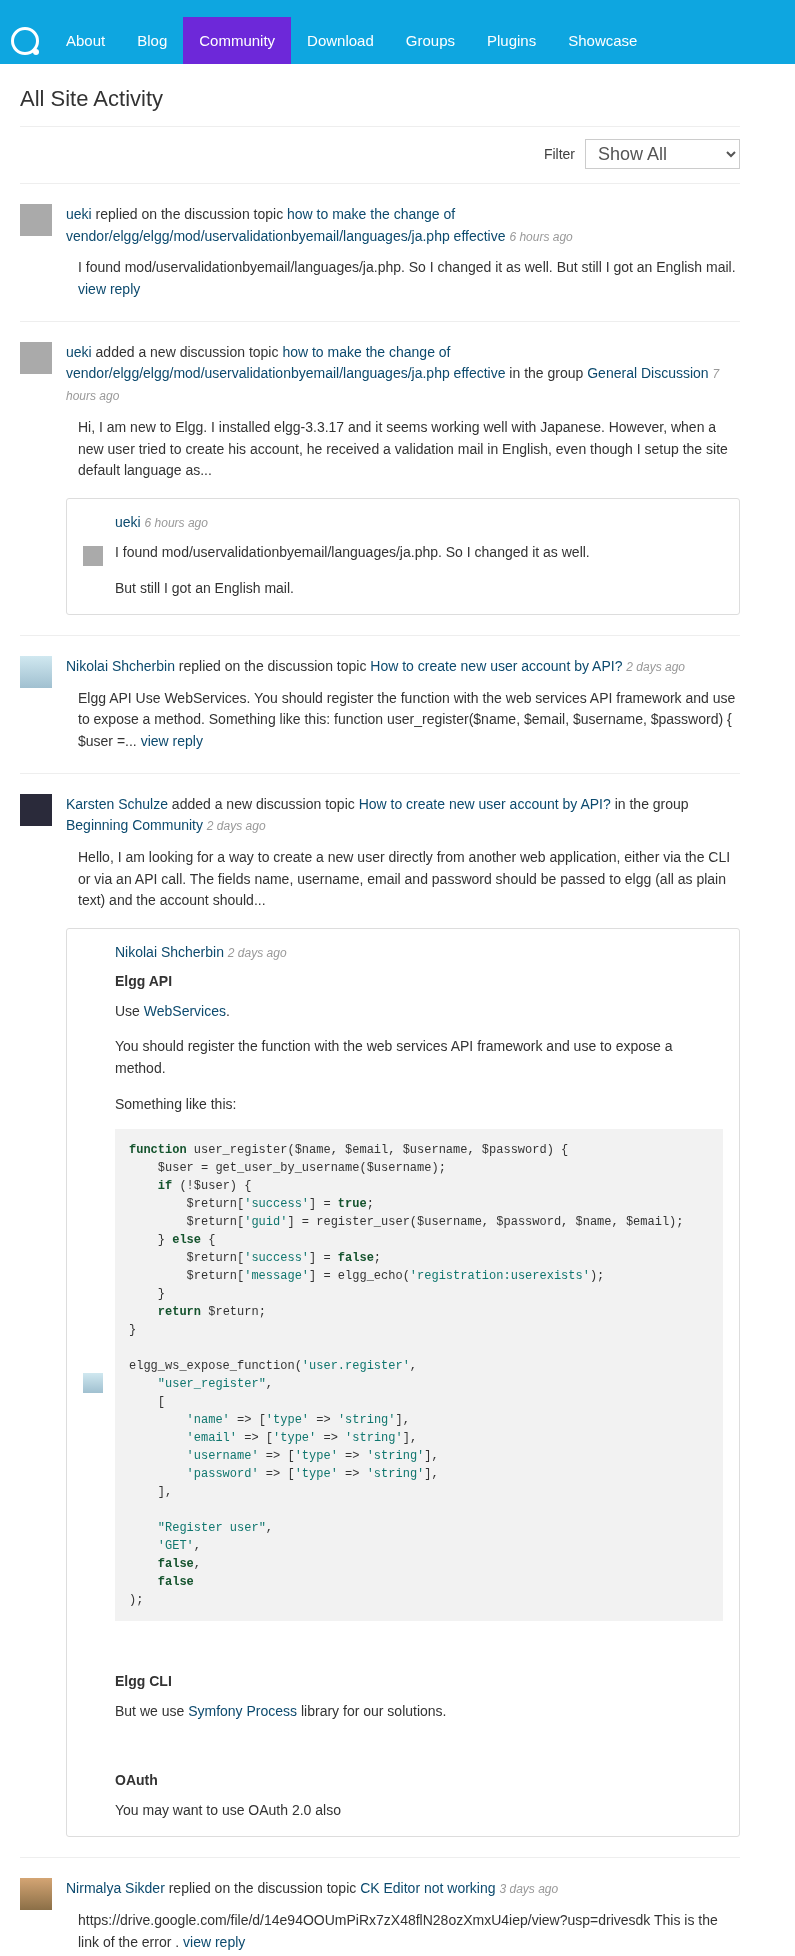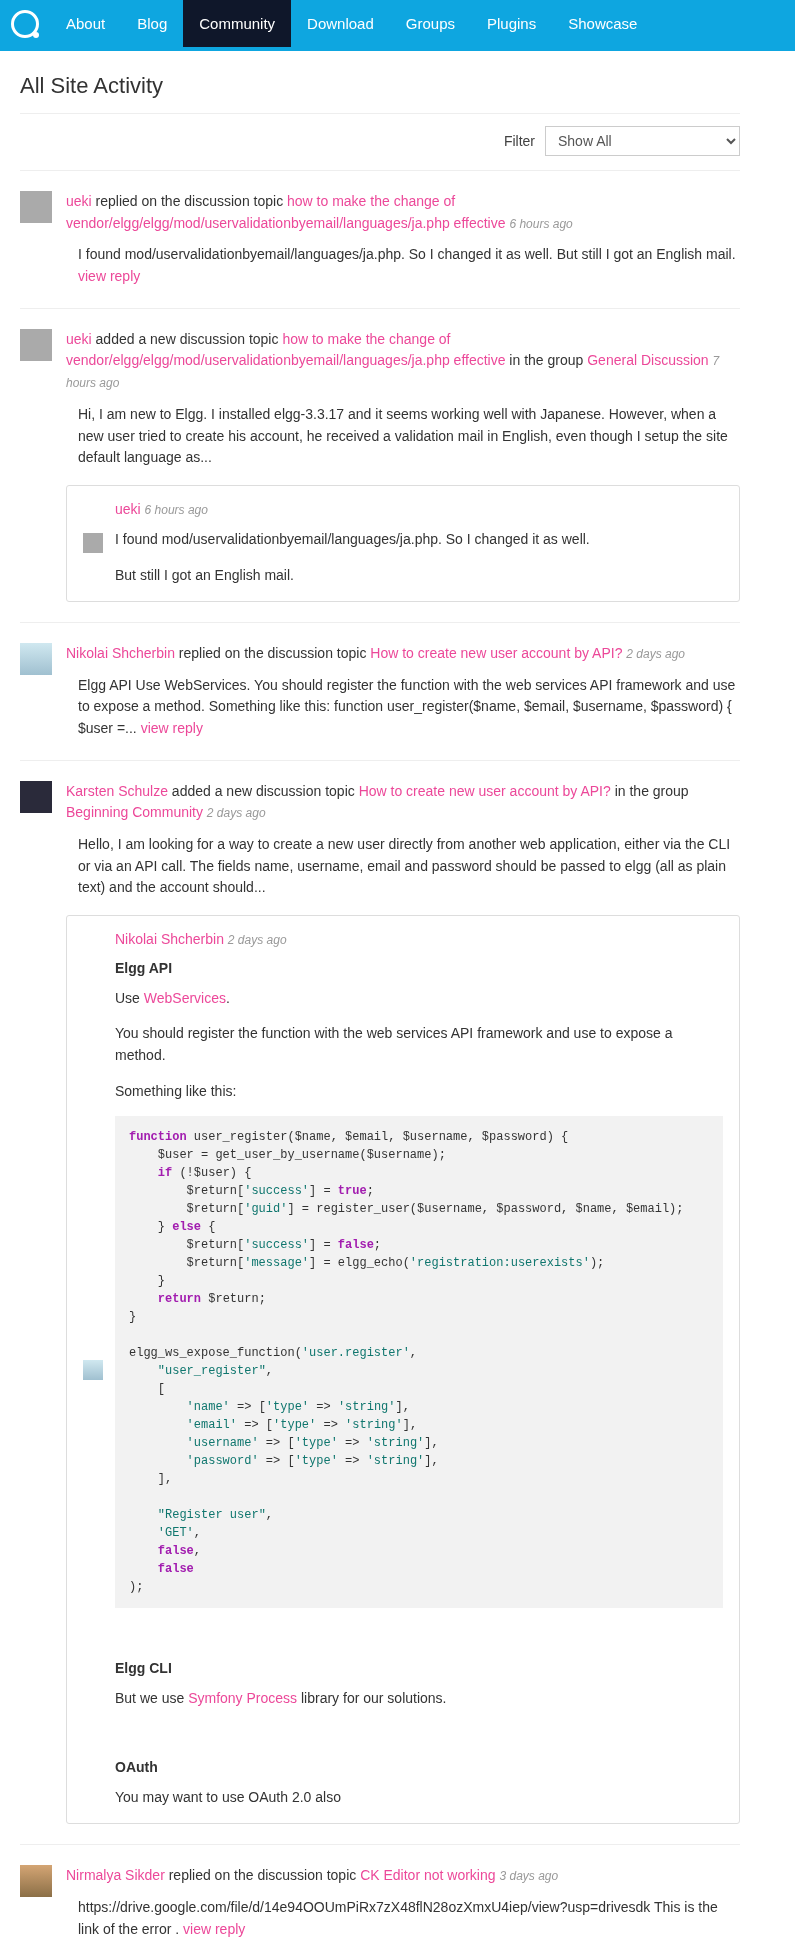--- a/index.html
+++ b/index.html
@@ -1,49 +1,49 @@
 <!DOCTYPE html>
 <html><head>
 <meta charset="utf-8">
 <style>
 * { box-sizing: border-box; margin: 0; padding: 0; }
 body { font-family: -apple-system, BlinkMacSystemFont, "Segoe UI", Arial, sans-serif; font-size: 14px; color: #333; background: #fff; width: 795px; }
-.topbar { background: #0ea6e0; display: flex; align-items: flex-start; height: 51px; }
+.topbar { background: #0ea6e0; display: flex; align-items: flex-end; height: 64px; }
 .logo-wrap { width: 50px; height: 47px; display: flex; align-items: center; justify-content: center; }
 .logo-circle { width: 28px; height: 28px; border: 3px solid #fff; border-radius: 50%; position: relative; }
 .logo-circle::after { content: ''; position: absolute; right: -3px; bottom: -3px; width: 6px; height: 6px; background: #fff; border-radius: 50%; }
 .nav { display: flex; }
 .nav-item { color: #fff; padding: 0 16px; line-height: 47px; cursor: pointer; font-size: 15px; }
-.nav-item.active { background: #0f172a; }
+.nav-item.active { background: #6d28d9; }
 .main { padding: 12px 20px; max-width: 760px; }
 .page-title { font-size: 22px; font-weight: 400; color: #333; padding: 10px 0 14px 0; border-bottom: 1px solid #eee; }
 .filter-row { display: flex; justify-content: flex-end; align-items: center; padding: 12px 0 14px 0; border-bottom: 1px solid #eee; gap: 10px; }
 .filter-label { color: #404040; font-size: 14px; font-weight: 500; }
-.filter-select { width: 195px; height: 30px; border: 1px solid #ccc; padding: 3px 8px; background: #fff; font-size: 14px; color: #555; }
+.filter-select { width: 155px; height: 30px; border: 1px solid #ccc; padding: 3px 8px; background: #fff; font-size: 18px; color: #555; }
 .item { display: flex; padding: 20px 0 2px 0; }
 .item + .item { border-top: 1px solid #eee; margin-top: 18px; }
 .avatar { width: 32px; height: 32px; background: #aaa; flex-shrink: 0; margin-right: 14px; }
 .avatar.blue-glasses { background: linear-gradient(#d0e8f0,#a0c0d0); }
 .avatar.dark { background: #2a2a3a; }
 .avatar.person { background: linear-gradient(#d4a574,#8b6f47); }
 .item-body { flex: 1; min-width: 0; }
 .summary { line-height: 1.55; word-wrap: break-word; }
-.link { color: #ec4899; cursor: pointer; }
+.link { color: #0c4a6e; cursor: pointer; }
 .muted { color: #999; font-size: 12px; font-style: italic; }
 .excerpt { margin-top: 10px; padding-left: 12px; line-height: 1.55; color: #333; }
 .comment-box { margin-top: 16px; border: 1px solid #ddd; border-radius: 3px; padding: 14px 16px; display: flex; align-items: center; }
 .comment-avatar { width: 20px; height: 20px; background: #aaa; flex-shrink: 0; margin-right: 12px; }
 .comment-avatar.blue-glasses { background: linear-gradient(#d0e8f0,#a0c0d0); }
 .comment-body { flex: 1; min-width: 0; }
 .comment-head { line-height: 1.4; margin-bottom: 10px; }
 .comment-content p { margin-bottom: 14px; line-height: 1.55; }
 .comment-content p:last-child { margin-bottom: 0; }
 .comment-content strong { display: block; margin-bottom: 12px; }
 pre.code { background: #f2f2f2; padding: 12px 14px; font-family: "Courier New", monospace; font-size: 12px; line-height: 1.5; overflow-x: auto; margin-bottom: 16px; white-space: pre; }
-.kw { color: #a21caf; font-weight: bold; }
+.kw { color: #14532d; font-weight: bold; }
 .str { color: #0f766e; }
 </style>
 </head>
 <body>
 
 <div class="topbar">
   <div class="logo-wrap">
       <div class="logo-circle"></div>
     </div>
   <div class="nav" id="nav">

